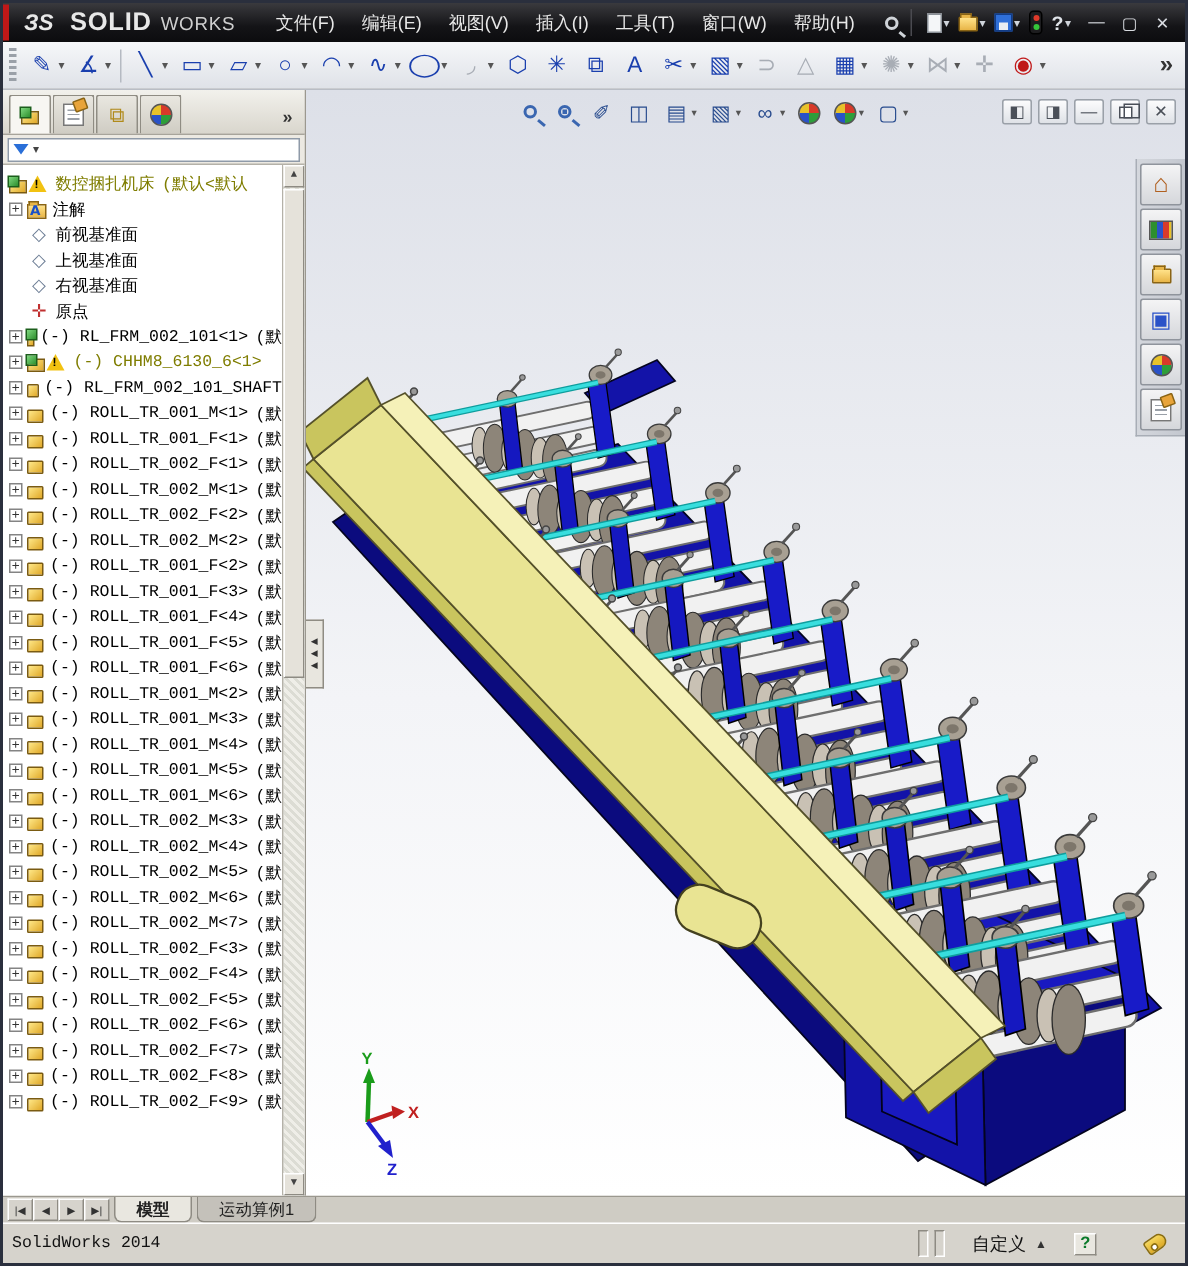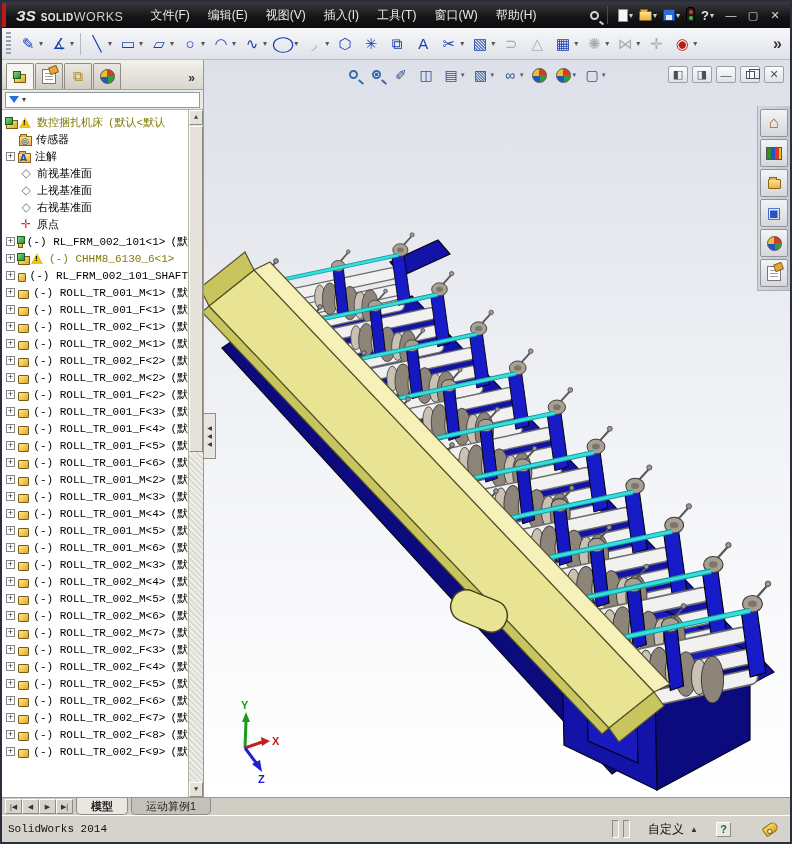--- a/index.html
+++ b/index.html
@@ -2,23 +2,23 @@
 <html style="--beam: #e9e493; --beam-top: #f5f1b8; --beam-dark: #c9c55e; --frame: #1313a8; --frame-dark: #0b0b7e; --frame-mid: #1919c0; --cap: #a8a093;"><head>
 <meta charset="utf-8">
 <style>
   html,body{margin:0;padding:0;background:#555;}
   *{box-sizing:border-box;}
   #app{position:relative;width:792px;height:844px;border:2px solid #2a2f3d;background:#d6d3cc;
        font-family:"Liberation Sans","DejaVu Sans",sans-serif;overflow:hidden;}
   
   #titlebar{height:26px;background:linear-gradient(#3a3a3e,#141417 60%,#0c0c0e);display:flex;align-items:center;color:#e8e8e8;position:relative;}
   #red-accent{position:absolute;left:0;top:1px;width:4px;height:24px;background:#c01818;}
-  #logo{display:flex;align-items:baseline;margin-left:14px;margin-right:18px;white-space:nowrap;}
+  #logo{display:flex;align-items:baseline;margin-left:14px;margin-right:18px;white-space:nowrap;gap:6px;}
   #logo .lg{font-style:italic;font-weight:bold;font-size:15px;margin-right:5px;}
-  #logo .b1{font-weight:bold;font-size:10px;letter-spacing:.5px;}
+  #logo .b1{font-weight:bold;font-size:17px;letter-spacing:.5px;}
   #logo .b2{font-weight:normal;font-size:12.5px;letter-spacing:.5px;color:#cfcfcf;}
   .menu{font-size:12px;padding:0 9px;line-height:26px;cursor:default;}
   #tb-right{margin-left:auto;display:flex;align-items:center;gap:4px;padding-right:4px;}
   .i-mag{width:9px;height:9px;border:2px solid #cfd3d8;border-radius:50%;position:relative;display:inline-block;}
   .i-mag::after{content:"";position:absolute;width:5px;height:2px;background:#cfd3d8;transform:rotate(40deg);left:7px;top:9px;}
   .qsep{width:1px;height:18px;background:#4a4a50;margin:0 4px;}
   .qbtn{display:flex;align-items:center;gap:1px;padding:2px;}
   .i-page{width:10px;height:13px;background:#f4f6f8;border:1px solid #8a9097;}
   .i-folder{width:13px;height:10px;background:linear-gradient(#ffe289,#e8b547);border:1px solid #8a6414;border-radius:1px;position:relative;margin-top:2px;}
   .i-folder::before{content:"";position:absolute;top:-3px;left:0;width:6px;height:2px;background:#e8b547;border:1px solid #8a6414;border-bottom:none;}
@@ -295,25 +295,20 @@
       </div>
       <div id="tree">
         <div id="treerows">
             <div class="trow hl">
               <span class="ic-asm"></span>
               <span class="ic-warn"></span>
               <span class="lbl">数控捆扎机床</span>
               <span class="sfx">(默认&lt;默认</span>
             </div>
             <div class="trow">
-              <span class="expsp"></span>
-              <span class="ic-fold" data-ch="◎"></span>
-              <span class="lbl">传感器</span>
-            </div>
-            <div class="trow">
               <span class="exp">+</span>
               <span class="ic-fold" data-ch="A"></span>
               <span class="lbl">注解</span>
             </div>
             <div class="trow">
               <span class="expsp"></span>
               <span class="ic ic-plane">◇</span>
               <span class="lbl">前视基准面</span>
             </div>
             <div class="trow">

